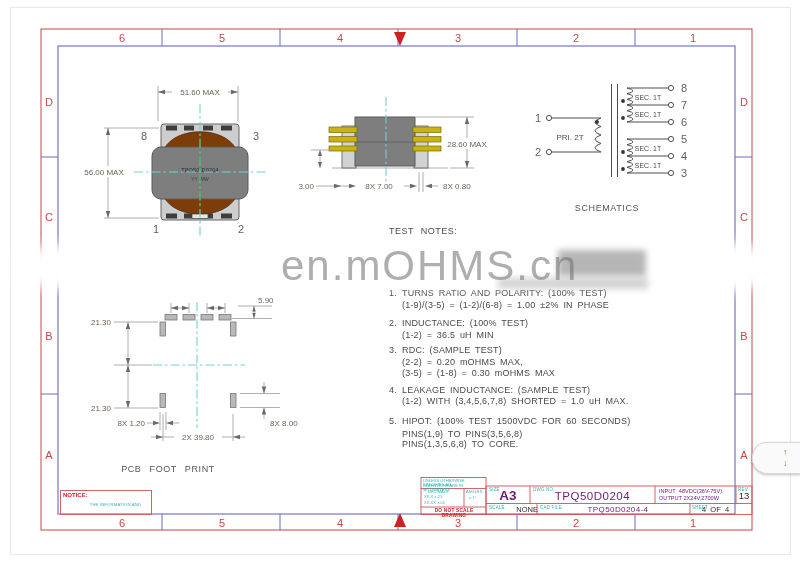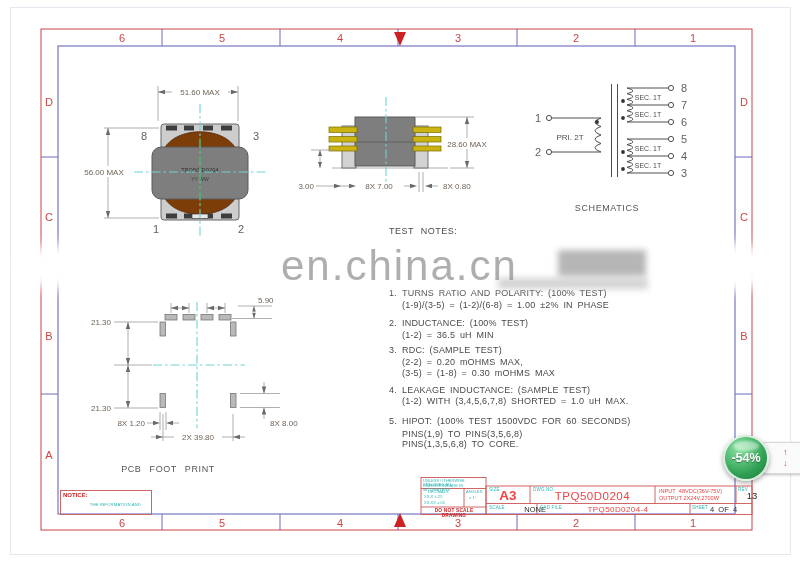--- a/index.html
+++ b/index.html
@@ -35,22 +35,22 @@
   .wm-text{position:absolute;left:281px;top:242px;font-size:42px;color:#9d9d9d;
            opacity:.82;letter-spacing:2px;}
   .wm-smudge{position:absolute;filter:blur(3px);}
   
   .notice{left:60px;top:490px;width:92px;height:25px;border:1px solid #cc6666;
           box-sizing:border-box;padding:1px 2px;overflow:hidden;}
   .notice .nl{color:#cc2222;font-size:6px;font-weight:bold;float:left;margin-right:2px;}
   .notice .nt{color:#2cb5b5;font-size:4.3px;line-height:4.8px;letter-spacing:.1px;}
   
   .cy{position:absolute;color:#2cb5b5;font-size:4.5px;letter-spacing:.2px;}
-  .rd{position:absolute;color:#ef4444;}
-  .bk{position:absolute;color:#2b2b2b;margin-left:8px;}
+  .rd{position:absolute;color:#701a75;}
+  .bk{position:absolute;color:#2b2b2b;}
   .tol{position:absolute;color:#2cb5b5;font-size:3.9px;line-height:4.6px;letter-spacing:.1px;}
   .warn{position:absolute;color:#cc2222;font-size:4.8px;font-weight:bold;letter-spacing:.2px;}
   
   .pill{position:absolute;left:752px;top:442px;width:48px;height:30px;background:#fafafa;
         border:1px solid #d8d8d8;border-right:none;border-radius:15px 0 0 15px;
         box-shadow:0 1px 3px rgba(0,0,0,.25);}
   .pill .arr{position:absolute;left:30px;color:#d4553a;font-size:9px;line-height:9px;cursor:pointer;}
   .badge{position:absolute;left:723px;top:435px;width:46px;height:46px;border-radius:50%;
          background:radial-gradient(circle at 35% 28%, #8ce5a4, #2fa054 62%, #1d7a3c);
          border:2px solid rgba(245,250,246,.85);box-sizing:border-box;
@@ -372,21 +372,21 @@
       </div>
     <div class="tn-line" style="top:213px">
         <span class="txt">PINS(1,3,5,6,8) TO CORE.</span>
       </div>
   </div>
 
   <div>
     <div class="wm-band" style="left:100px;top:245px;width:600px;height:44px;"></div>
     <div class="wm-blob" style="left:14px;top:245px;width:92px;height:44px;"></div>
     <div class="wm-blob" style="left:698px;top:243px;width:72px;height:48px;"></div>
-    <div class="wm-text">en.china.cn</div>
+    <div class="wm-text">en.mOHMS.cn</div>
     <div class="wm-smudge" style="left:558px;top:250px;width:88px;height:26px;background:rgba(110,110,110,.5);"></div>
     <div class="wm-smudge" style="left:498px;top:278px;width:150px;height:11px;background:rgba(140,140,140,.38);"></div>
   </div>
 
   <div class="abs notice">
     <span class="nl">NOTICE:</span>
     <span class="nt">THE INFORMATION AND DESIGN CONTAINED HEREIN IS THE PROPERTY OF TECHCAM AND RESERVED ALL RIGHTS THERETO.</span>
   </div>
 
   <div>
@@ -412,17 +412,13 @@
     <div class="cy" style="left:540px;top:504.5px;">CAD FILE</div>
     <div class="rd" style="left:558px;top:505px;width:120px;text-align:center;font-size:8px;letter-spacing:.4px;">TPQ50D0204-4</div>
     <div class="cy" style="left:692px;top:504.5px;">SHEET</div>
     <div class="bk" style="left:702px;top:505px;width:46px;font-size:7.5px;white-space:pre;">4  OF  4</div>
   </div>
 
   <div class="pill">
     <span class="arr" style="top:5px;">↑</span>
     <span class="arr" style="top:16px;">↓</span>
   </div>
-  <div class="badge">
-    <span class="gloss"></span>
-    <span class="pct">-54%</span>
-  </div>
 </div>
 
 </body></html>

